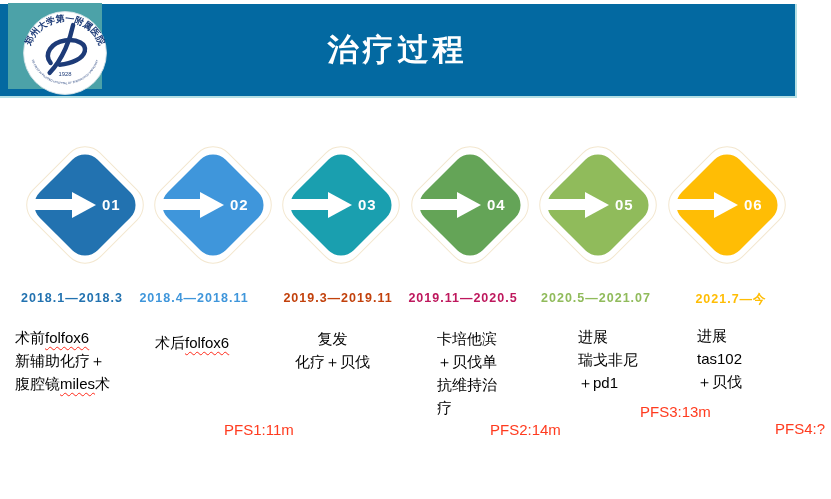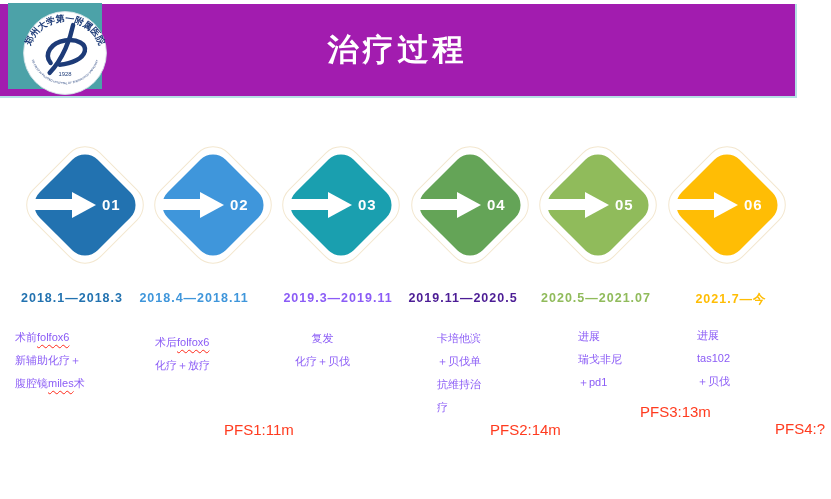--- a/index.html
+++ b/index.html
@@ -5,21 +5,21 @@
   html,body { margin:0; padding:0; }
   body {
     width:831px; height:499px; background:#ffffff; position:relative;
     overflow:hidden; font-family:"Liberation Sans", sans-serif;
   }
   .stage { position:absolute; inset:0; }
 
   
   .banner {
     position:absolute; left:0; top:4px; width:795px; height:92px;
-    background:#a21caf; border-right:2px solid #B5E0E5; border-bottom:2px solid #B5E0E5;
+    background:#0369a1; border-right:2px solid #B5E0E5; border-bottom:2px solid #B5E0E5;
     display:flex; align-items:center; justify-content:center;
   }
   .title { color:#ffffff; font-weight:bold; font-size:31px; letter-spacing:4px; }
 
   
   .logo-box { position:absolute; left:8px; top:3px; width:94px; height:86px; background:#4CA2A8; }
   .logo-svg { position:absolute; left:12px; top:5px; width:90px; height:90px; }
 
   
   .step { position:absolute; top:142px; width:126px; height:126px; transform:translateX(-50%); }
@@ -41,21 +41,21 @@
     font-weight:bold; font-size:15px; letter-spacing:1px;
   }
 
   
   .date {
     position:absolute; top:291px; transform:translateX(-50%); white-space:nowrap;
     font-weight:bold; font-size:12.5px; letter-spacing:1px;
   }
 
   
-  .desc { position:absolute; color:#8b5cf6; font-size:11px; line-height:23px; white-space:nowrap; }
+  .desc { position:absolute; color:#000000; font-size:15px; line-height:23px; white-space:nowrap; }
   .misspell {
     text-decoration-line:underline; text-decoration-style:wavy;
     text-decoration-color:#ff2a1a; text-decoration-thickness:1px; text-underline-offset:3px;
   }
 
   
   .pfs { position:absolute; font-size:15px; white-space:nowrap; }
 </style>
 </head>
 <body>
@@ -104,42 +104,41 @@
       <div class="step" style="left: 213px;">
     <div class="ring"></div>
     <div class="diamond" style="background: rgb(63, 150, 219);"></div>
     <div class="arrow-tail"></div>
     <div class="arrow-head"></div>
     <div class="num">02</div>
   </div>
       <div class="date" style="left: 194px; color: rgb(63, 150, 219);">2018.4—2018.11</div>
       <div class="desc" style="left: 155px; top: 331px;">
         <div><span>术后</span><span class="misspell">folfox6</span></div>
-        <div><span>化疗＋放疗</span></div>
       </div>
       <div class="step" style="left: 341px;">
     <div class="ring"></div>
     <div class="diamond" style="background: rgb(26, 159, 175);"></div>
     <div class="arrow-tail"></div>
     <div class="arrow-head"></div>
     <div class="num">03</div>
   </div>
-      <div class="date" style="left: 338px; color: #8b5cf6;">2019.3—2019.11</div>
+      <div class="date" style="left: 338px; color: #c2410c;">2019.3—2019.11</div>
       <div class="desc" style="left: 295px; top: 327px; text-align: center;">
         <div><span>复发</span></div>
         <div><span>化疗＋贝伐</span></div>
       </div>
       <div class="step" style="left: 470px;">
     <div class="ring"></div>
     <div class="diamond" style="background: rgb(100, 164, 87);"></div>
     <div class="arrow-tail"></div>
     <div class="arrow-head"></div>
     <div class="num">04</div>
   </div>
-      <div class="date" style="left: 463px; color: #4c1d95;">2019.11—2020.5</div>
+      <div class="date" style="left: 463px; color: #be185d;">2019.11—2020.5</div>
       <div class="desc" style="left: 437px; top: 327px;">
         <div><span>卡培他滨</span></div>
         <div><span>＋贝伐单</span></div>
         <div><span>抗维持治</span></div>
         <div><span>疗</span></div>
       </div>
       <div class="step" style="left: 598px;">
     <div class="ring"></div>
     <div class="diamond" style="background: rgb(144, 187, 91);"></div>
     <div class="arrow-tail"></div>

